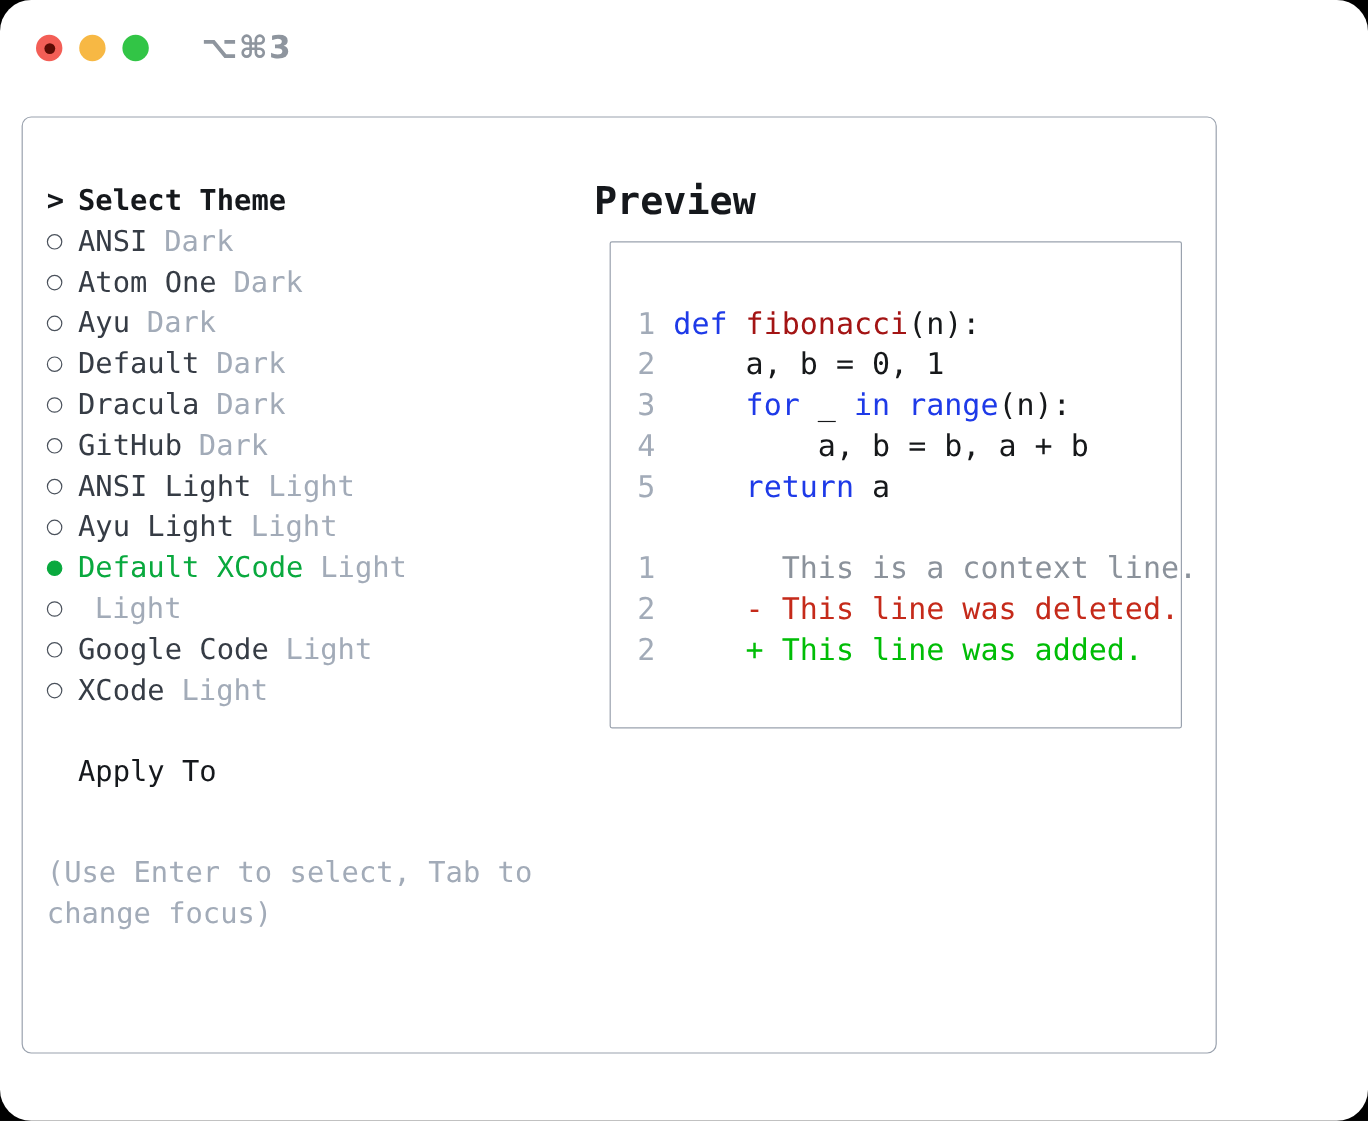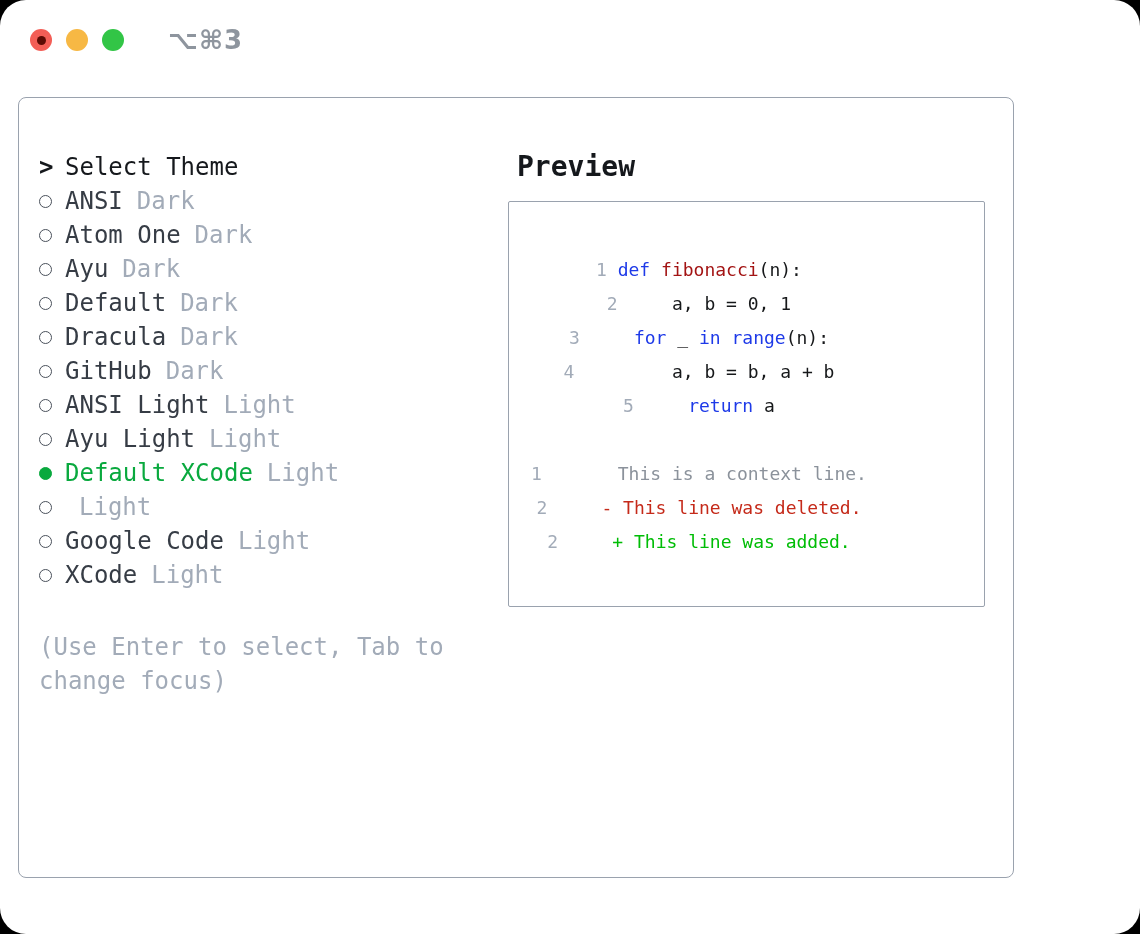--- a/index.html
+++ b/index.html
@@ -40,35 +40,35 @@
   .panel {
     position:absolute; left:18px; top:97px; width:996px; height:781px;
     border:1.5px solid var(--border-gray); border-radius:8px; background:#fff;
   }
   .left-col { position:absolute; left:20px; top:52px; font-size:24px; line-height:34px; }
   .row { display:flex; align-items:center; height:34px; white-space:pre; }
   .marker { width:26px; display:flex; align-items:center; flex:0 0 26px; }
   .prompt { color:var(--text-dark); font-weight:bold; font-size:24px; }
   .radio { width:13px; height:13px; border-radius:50%; border:1.5px solid #4a515b; }
   .radio.on { background:var(--accent-green); border-color:var(--accent-green); }
-  .hdr { font-weight:normal; color:var(--text-dark); }
+  .hdr { font-weight:bold; color:var(--text-dark); }
   .item-name { color:var(--item-dark); }
   .item-name.sel { color:var(--accent-green); }
   .variant { color:var(--muted); margin-left:14px; }
   .apply-hdr { margin-top:34px; }
   .apply-hdr .label { color:var(--text-dark); }
-  .help { margin-top:38px; color:var(--muted); }
+  .help { margin-top:50px; color:var(--muted); }
   .help div { height:34px; line-height:34px; white-space:pre; }
-  .preview-title { position:absolute; left:498px; top:52px; height:34px; line-height:34px;
-    font-size:28px; font-weight:bold; color:var(--text-dark); }
+  .preview-title { position:absolute; left:476px; top:52px; height:34px; line-height:34px;
+    font-size:32px; font-weight:bold; color:var(--text-dark); }
   .preview-box {
     position:absolute; left:489px; top:103px; width:477px; height:406px;
     border:1.5px solid var(--border-gray); border-radius:2px; background:#fff;
   }
-  .preview-code { position:absolute; left:22px; top:51px; font-size:18px; line-height:34px; white-space:pre;text-align:center; }
+  .preview-code { position:absolute; left:22px; top:51px; font-size:25px; line-height:34px; white-space:pre; }
   .pline { height:34px; }
   .lnum { color:var(--muted); }
   .tok-kw { color:var(--kw-blue); }
   .tok-fn { color:var(--fn-red); }
   .tok-plain { color:var(--code-dark); }
   .tok-ctx { color:var(--ctx); }
   .tok-del { color:var(--deleted-red); }
   .tok-add { color:var(--added-green);margin-top:20px; }
 </style>
 </head>
@@ -98,20 +98,24 @@
           <div class="row"><span class="marker"><span class="radio"></span></span><span class="item-name">Dracula</span><span class="variant">Dark</span></div>
           <div class="row"><span class="marker"><span class="radio"></span></span><span class="item-name">GitHub</span><span class="variant">Dark</span></div>
           <div class="row"><span class="marker"><span class="radio"></span></span><span class="item-name">ANSI Light</span><span class="variant">Light</span></div>
           <div class="row"><span class="marker"><span class="radio"></span></span><span class="item-name">Ayu Light</span><span class="variant">Light</span></div>
           <div class="row"><span class="marker"><span class="radio on"></span></span><span class="item-name sel">Default XCode</span><span class="variant">Light</span></div>
           <div class="row"><span class="marker"><span class="radio"></span></span><span class="variant">Light</span></div>
           <div class="row"><span class="marker"><span class="radio"></span></span><span class="item-name">Google Code</span><span class="variant">Light</span></div>
           <div class="row"><span class="marker"><span class="radio"></span></span><span class="item-name">XCode</span><span class="variant">Light</span></div>
         </div>
 
+      <div class="row apply-hdr">
+        <span class="marker"></span>
+        <span class="label">Apply To</span>
+      </div>
 
       <div class="help">
         <div>(Use Enter to select, Tab to</div>
         <div>change focus)</div>
       </div>
     </div>
 
     <div class="preview-title">Preview</div>
 
     <div class="preview-box">

